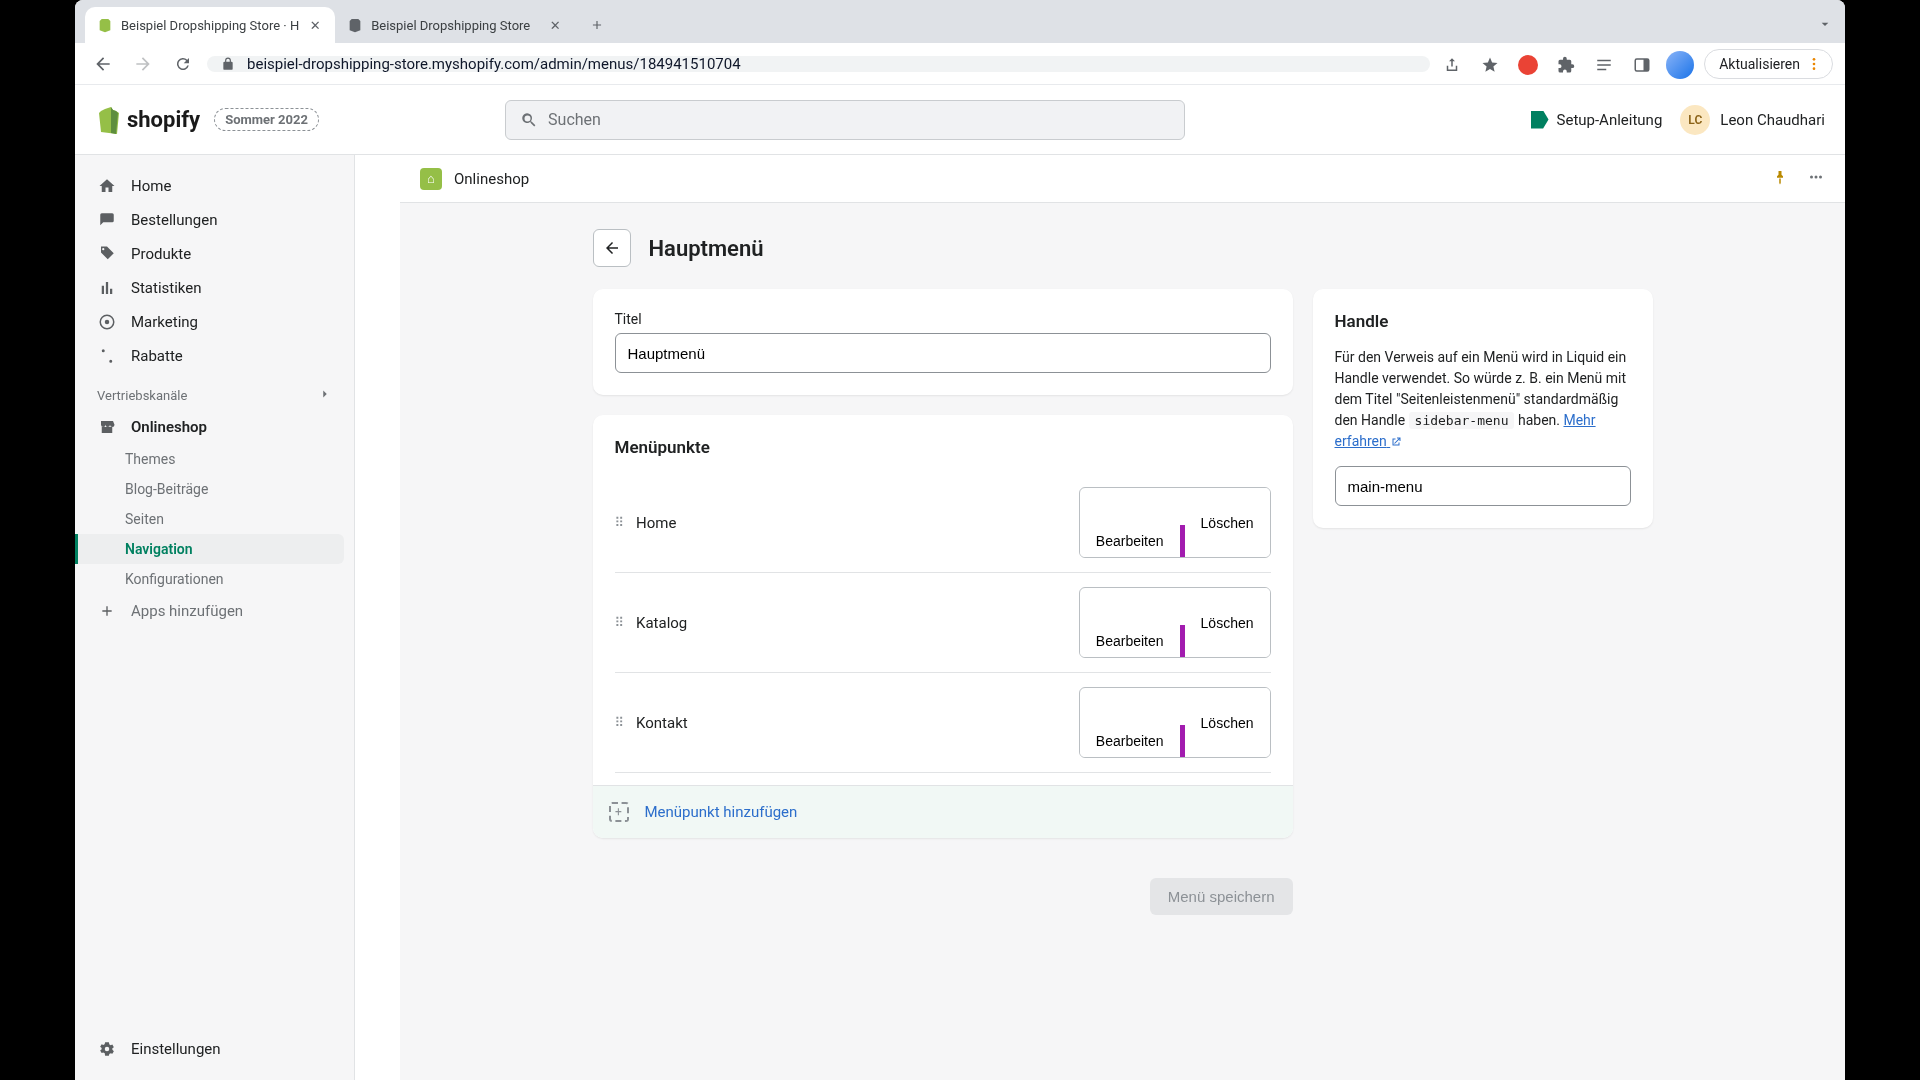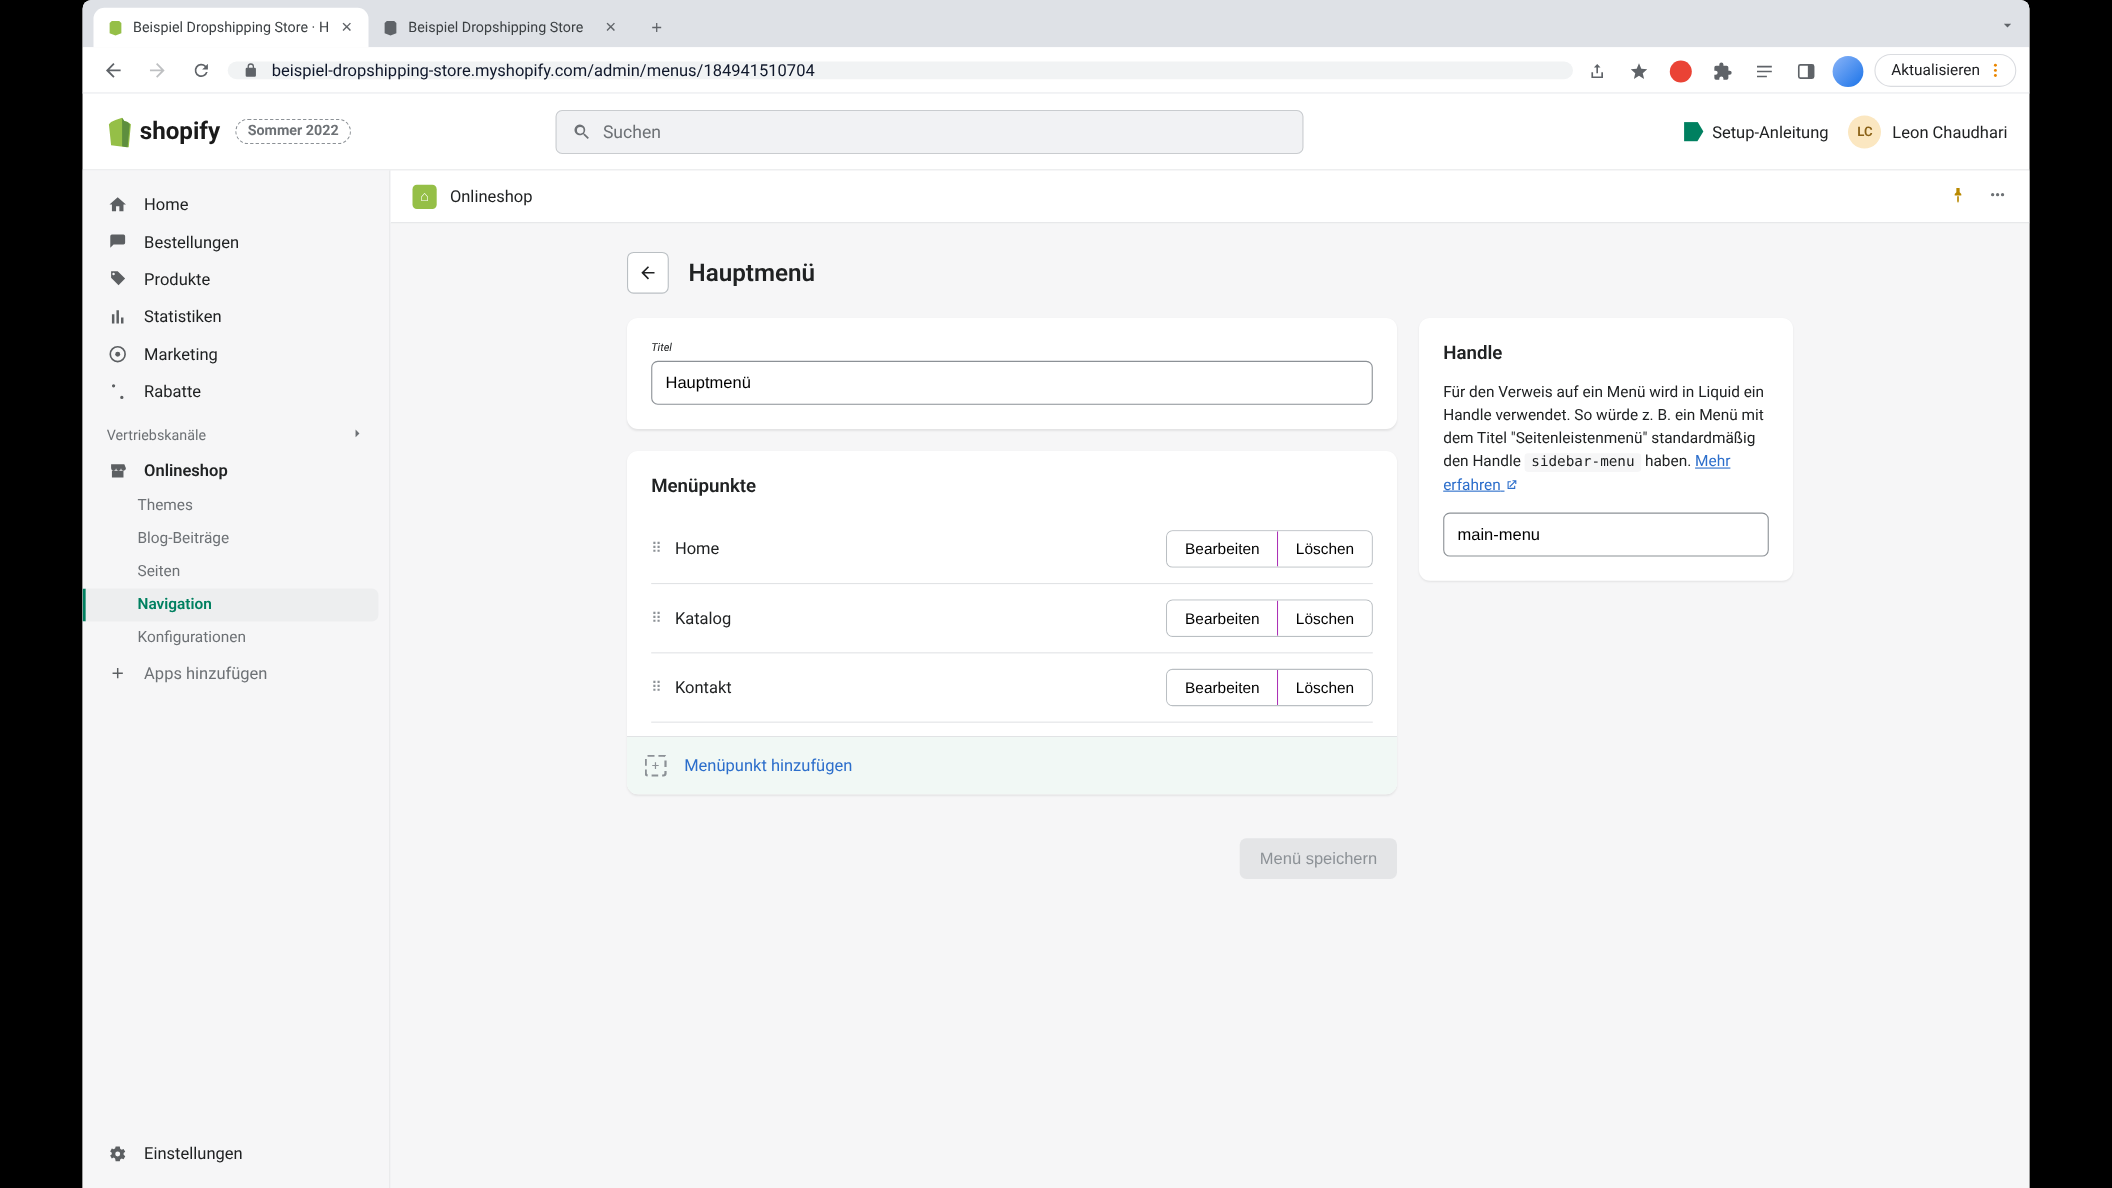--- a/index.html
+++ b/index.html
@@ -31,21 +31,21 @@
 .shopify-logo { display: flex; align-items: center; gap: 6px; font-weight: 700; font-size: 22px; color: #1a1a1a; }
 .badge { border: 1px dashed #8c9196; border-radius: 12px; padding: 3px 10px; font-size: 13px; color: #6d7175; font-weight: bold; }
 .search-box { flex: 1; max-width: 680px; margin: 0 auto; height: 40px; background: #f1f2f4; border: 1px solid #c9cccf; border-radius: 6px; display: flex; align-items: center; padding: 0 14px; gap: 10px; color: #6d7175; font-size: 16px; }
 .header-right { display: flex; align-items: center; gap: 18px; margin-left: auto; }
 .setup-guide { display: flex; align-items: center; gap: 8px; font-size: 15px; }
 .flag { width: 18px; height: 18px; background: #008060; clip-path: polygon(0 0, 70% 0, 100% 50%, 70% 100%, 0 100%); }
 .user { display: flex; align-items: center; gap: 10px; font-size: 15px; }
 .user-avatar { width: 30px; height: 30px; border-radius: 50%; background: #fbe7c1; color: #8a6116; display: flex; align-items: center; justify-content: center; font-size: 12px; font-weight: 600; }
 
 
-.main { display: flex; height: calc(100% - 155px); }
+.main { display: flex; height: calc(100% - 155px); gap: 45px; }
 .sidebar { width: 280px; background: #f6f6f7; border-right: 1px solid #e1e3e5; padding: 14px 10px; display: flex; flex-direction: column; }
 .nav-item { display: flex; align-items: center; gap: 14px; padding: 7px 12px; border-radius: 6px; font-size: 15px; color: #202223; cursor: pointer; }
 .nav-item.sub { padding-left: 40px; font-size: 14px; color: #6d7175; }
 .nav-item.active { background: #edeeef; color: #008060; font-weight: 600; border-left: 3px solid #008060; margin-left: -10px; padding-left: 47px; border-radius: 0 6px 6px 0; }
 .nav-item.bold { font-weight: 600; }
 .section-label { font-size: 13px; color: #6d7175; padding: 14px 12px 6px; display: flex; align-items: center; justify-content: space-between; }
 .sidebar-footer { margin-top: auto; }
 .icon16 { width: 20px; height: 20px; display: flex; align-items: center; justify-content: center; color: #5c5f62; flex-shrink: 0; }
 
 
@@ -54,30 +54,30 @@
 .os-icon { width: 22px; height: 22px; background: #95bf47; border-radius: 4px; display: flex; align-items: center; justify-content: center; color: #fff; font-size: 13px; font-weight: bold; }
 .sub-actions { margin-left: auto; display: flex; gap: 18px; color: #6d7175; }
 .page-body { padding: 26px 30px; max-width: 1120px; margin: 0 auto; }
 .page-title-row { display: flex; align-items: center; gap: 18px; margin-bottom: 22px; }
 .back-btn { width: 38px; height: 38px; border: 1px solid #babfc3; border-radius: 6px; background: #fff; display: flex; align-items: center; justify-content: center; }
 .page-title { font-size: 22px; font-weight: 600; }
 .columns { display: flex; gap: 20px; align-items: flex-start; }
 .col-left { flex: 1; display: flex; flex-direction: column; gap: 20px; }
 .col-right { width: 340px; }
 .card { background: #fff; border-radius: 10px; box-shadow: 0 1px 2px rgba(0,0,0,0.08); padding: 22px; }
-.field-label { font-size: 10px; color: #202223; margin-bottom: 6px; font-style: italic; }
+.field-label { font-size: 14px; color: #202223; margin-bottom: 6px; }
 .text-input { width: 100%; height: 40px; border: 1px solid #8c9196; border-radius: 6px; padding: 0 12px; font-size: 15px; }
 .card h3 { font-size: 17px; font-weight: 600; margin-bottom: 16px; }
 .menu-item { display: flex; align-items: center; padding: 14px 0; border-bottom: 1px solid #e1e3e5; }
 .menu-item:last-of-type { border-bottom: none; }
 .drag { color: #8c9196; margin-right: 14px; cursor: grab; font-size: 13px; letter-spacing: -2px; }
 .menu-name { font-size: 15px; flex: 1; }
 .btn-group { display: flex; border: 1px solid #babfc3; border-radius: 6px; overflow: hidden; }
 .btn-group button { background: #fff; border: none; padding: 8px 16px; font-size: 14px; cursor: pointer; }
-.btn-group button:first-child { border-right: 1px solid #a21caf; }
+.btn-group button:first-child { border-right: 5px solid #a21caf; margin-top: 37px; }
 .add-item { display: flex; align-items: center; gap: 16px; padding: 16px; margin: 12px -22px -22px; background: #f1f8f5; border-top: 1px solid #e1e3e5; color: #2c6ecb; font-size: 15px; cursor: pointer; border-radius: 0 0 10px 10px; }
 .add-icon { width: 20px; height: 20px; border: 2px dashed #8c9196; border-radius: 3px; display: flex; align-items: center; justify-content: center; font-size: 12px; color: #8c9196; }
 .handle-desc { font-size: 14px; color: #202223; line-height: 1.5; margin-bottom: 14px; }
 .code { background: #f6f6f7; padding: 1px 6px; border-radius: 3px; font-family: monospace; font-size: 13px; }
 .link { color: #2c6ecb; text-decoration: underline; }
 .save-row { display: flex; justify-content: flex-end; margin-top: 20px; }
 .save-btn { background: #e4e5e7; color: #8c9196; border: none; border-radius: 6px; padding: 10px 18px; font-size: 15px; }
 </style>
 </head>
 <body>

